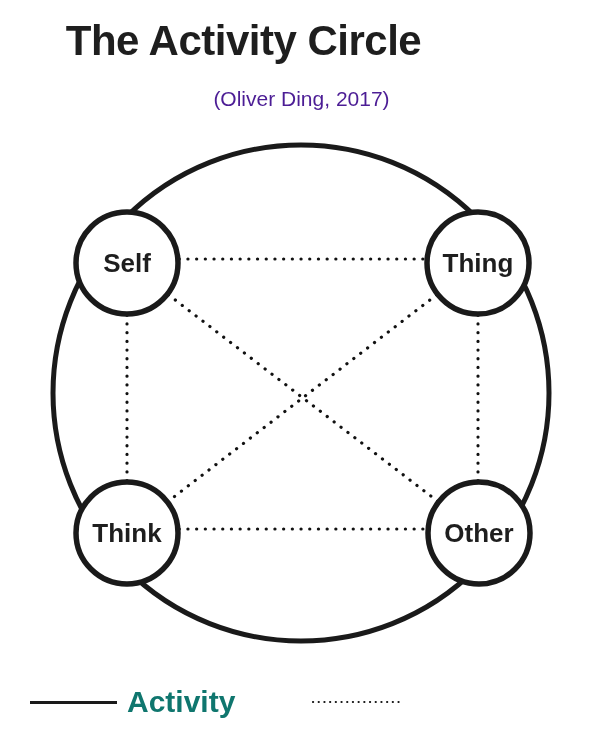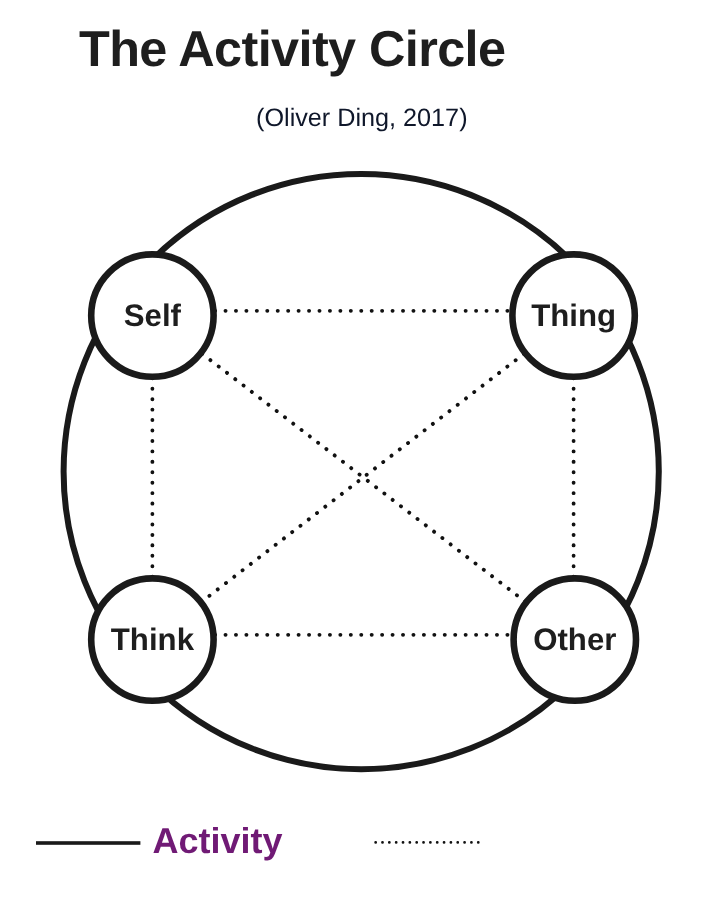--- a/index.html
+++ b/index.html
@@ -30,21 +30,21 @@
   }
   .page-subtitle {
     position: absolute;
     top: 88px;
     left: 0;
     width: 603px;
     text-align: center;
     font-size: 21px;
     font-weight: normal;
     line-height: 1;
-    color: #0f172a;
+    color: #4c1d95;
   }
   .diagram-svg {
     position: absolute;
     top: 128px;
     left: 0;
   }
   .node-label {
     font-family: "Liberation Sans", sans-serif;
     font-size: 26px;
     font-weight: bold;
@@ -65,21 +65,21 @@
     width: 87px;
     height: 3px;
     background: #1a1a1a;
   }
   .legend-label {
     position: absolute;
     top: 687px;
     font-size: 30px;
     font-weight: bold;
     line-height: 1;
-    color: #701a75;
+    color: #0f766e;
     white-space: nowrap;
   }
   .legend-label.activity { left: 127px; }
   .legend-label.relevance { left: 410px; }
   .legend-dotted-svg {
     position: absolute;
     left: 311px;
     top: 697px;
   }
 </style>

